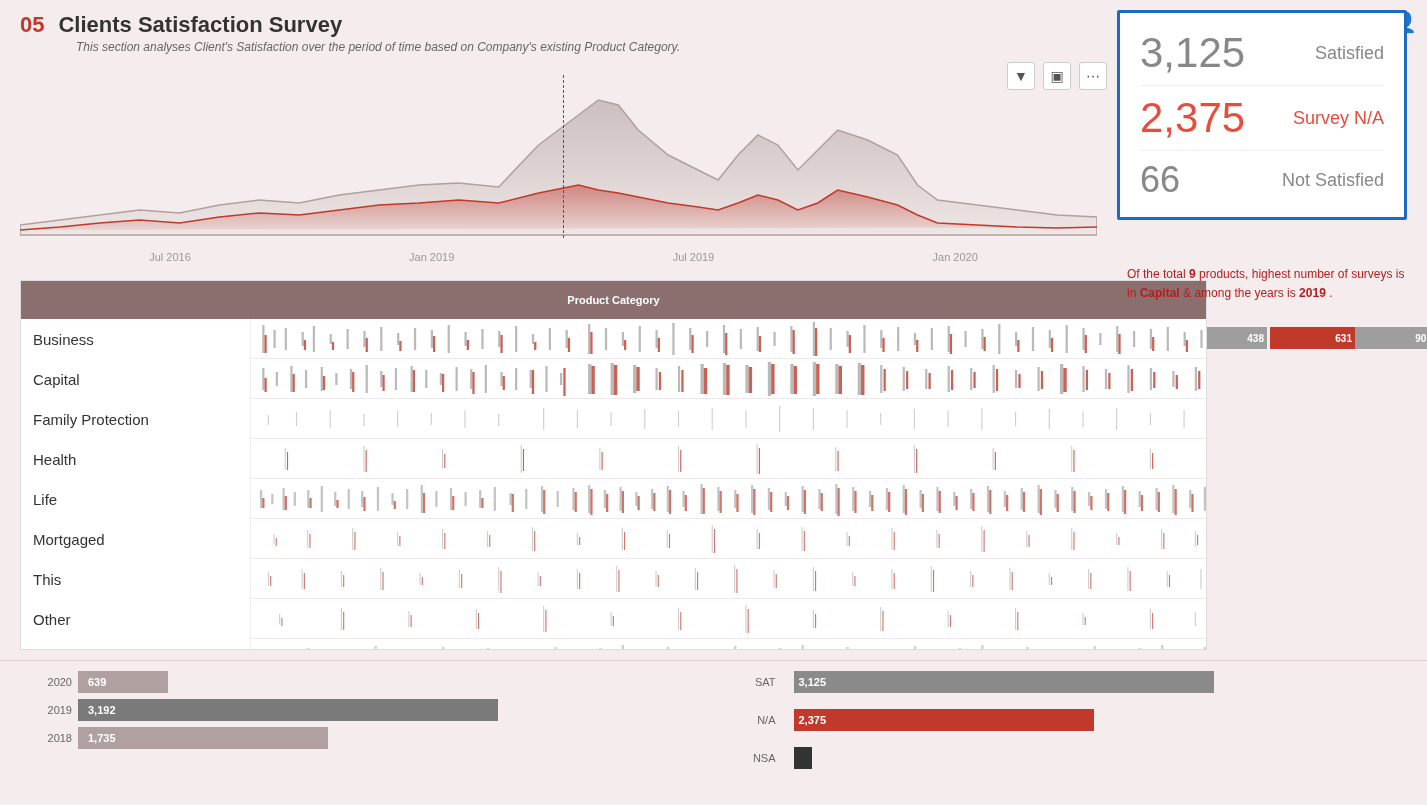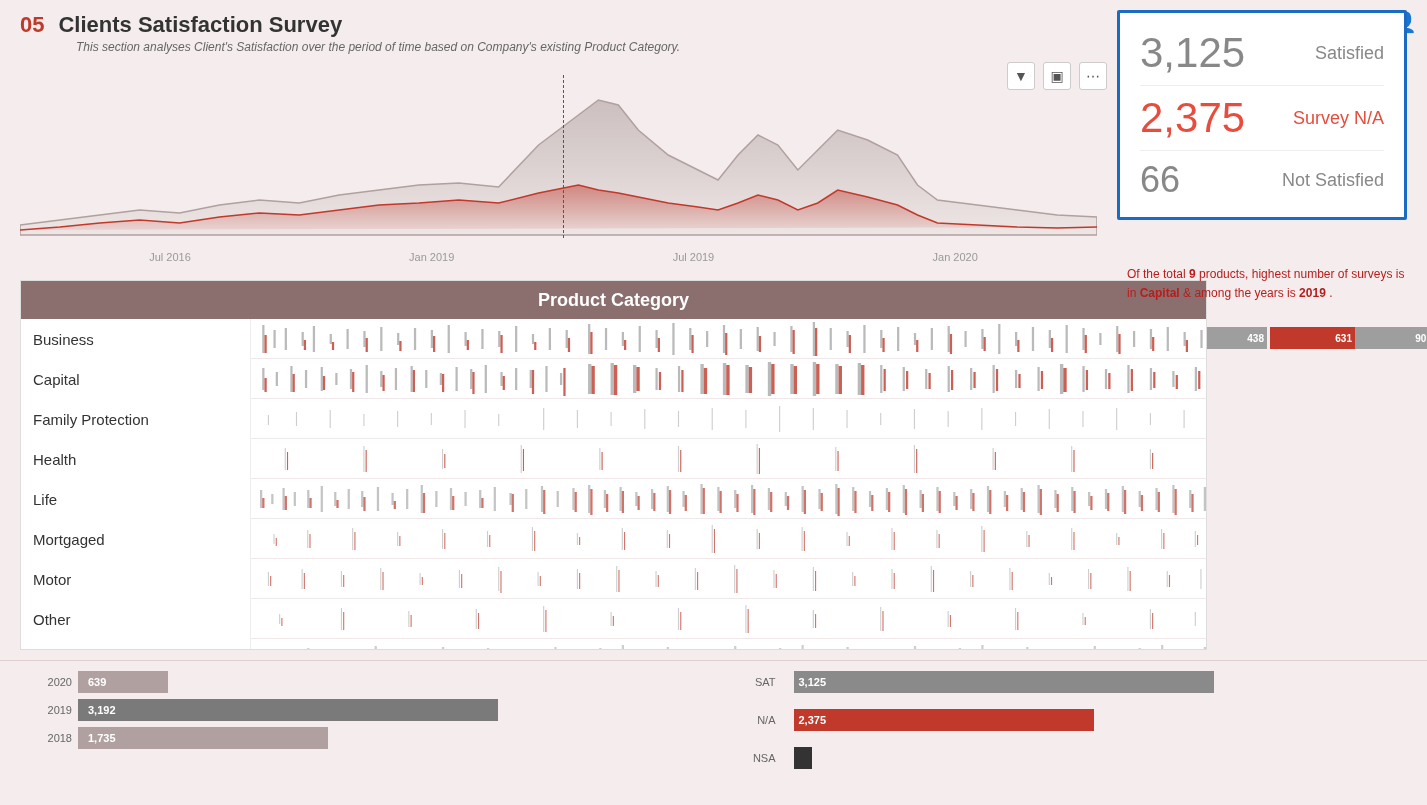--- a/index.html
+++ b/index.html
@@ -128,21 +128,21 @@
     .timeline-axis {
       display: flex;
       justify-content: space-around;
       padding: 2px 10px 0 20px;
       font-size: 11px;
       color: #999;
     }
     .product-header {
       background: #8b6f6f;
       color: #fff;
-      font-size: 18px;
+      font-size: 11px;
       font-weight: 600;
       text-align: center;
       padding: 8px 0;
       height: 38px;
       display: flex;
       align-items: center;
       justify-content: center;
     }
     .product-grid {
       display: flex;
@@ -323,21 +323,21 @@
     <div class="product-header">Product Category</div>
     <div class="product-grid">
 
       <div class="product-labels">
         <div class="product-label-item">Business</div>
         <div class="product-label-item">Capital</div>
         <div class="product-label-item">Family Protection</div>
         <div class="product-label-item">Health</div>
         <div class="product-label-item">Life</div>
         <div class="product-label-item">Mortgaged</div>
-        <div class="product-label-item">Motor</div>
+        <div class="product-label-item">This</div>
         <div class="product-label-item">Other</div>
         <div class="product-label-item">Property</div>
       </div>
 
       <div class="product-chart-area">
 
         <div class="chart-row">
           <svg width="100%" height="38" viewBox="0 0 850 38" preserveAspectRatio="none">
             <g fill="#9e9e9e" opacity="0.7">
               <rect x="10" y="5" width="2" height="28"></rect>

